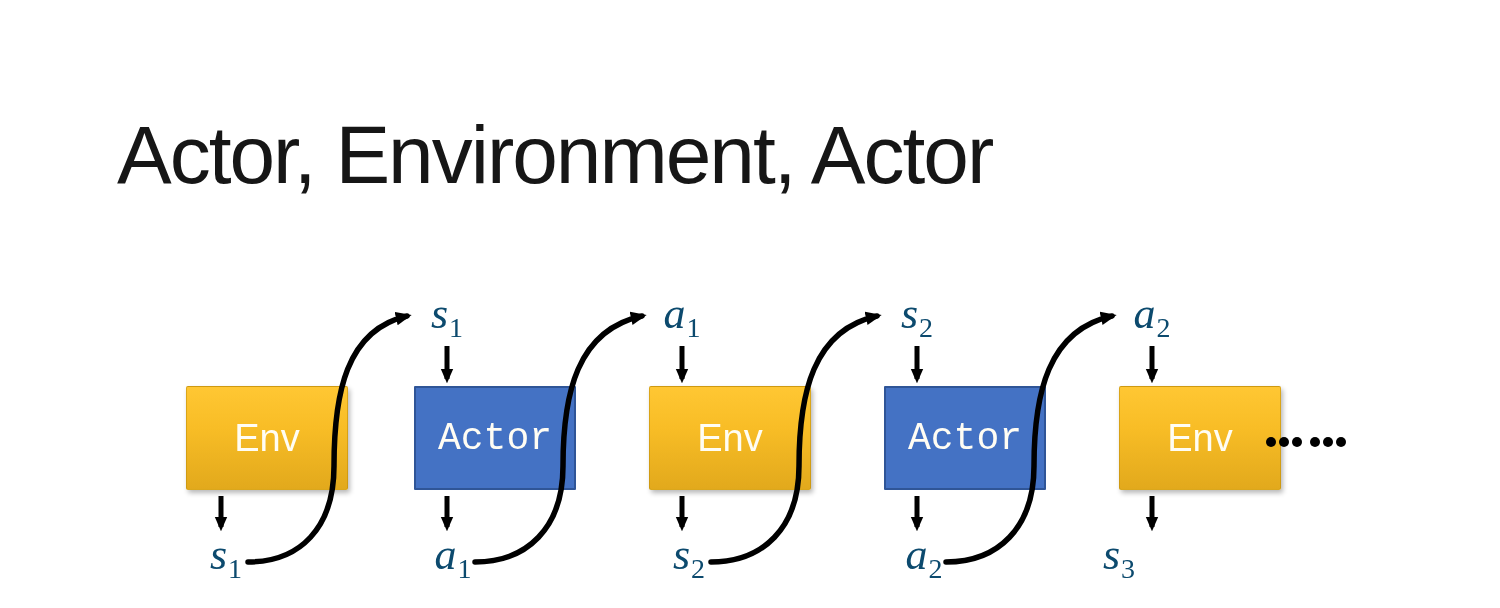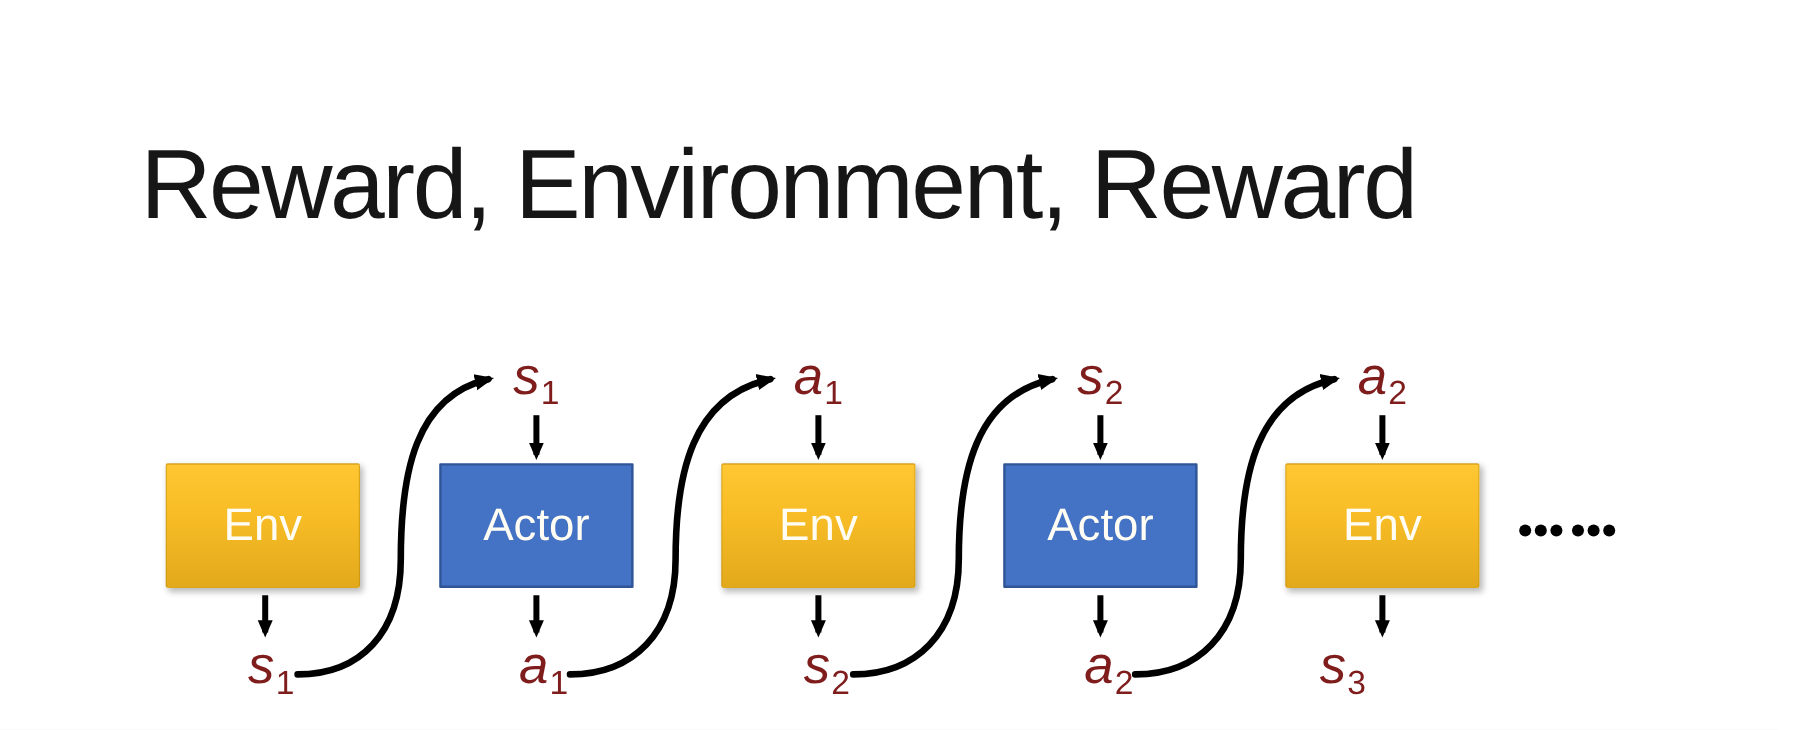--- a/index.html
+++ b/index.html
@@ -32,40 +32,42 @@
   }
   .box{
     position:absolute;
     top:386px;
     width:162px;height:104px;
     box-sizing:border-box;
     display:flex;align-items:center;justify-content:center;
     font-size:38px;
     color:#FFFDF4;
     white-space:nowrap;
+    margin-left:48px;
   }
   .box.env{
     background:linear-gradient(180deg,var(--env-gradient-top) 0%,var(--env-gradient-mid) 40%,var(--env-gradient-bottom) 100%);
     border:1px solid rgba(190,140,10,0.55);
     border-radius:2px;
     box-shadow:2px 3px 5px rgba(0,0,0,0.28);
   }
   .box.actor{
     background:var(--actor-fill);
     border:2px solid var(--actor-border);
     border-radius:1px;
+    font-family:Liberation Mono, monospace;
   }
   .mlabel{
     position:absolute;
     transform:translateX(-50%);
-    font-family:Liberation Sans, sans-serif;
+    font-family:Liberation Serif, serif;
     font-style:italic;
     font-size:44px;
     line-height:1;
-    color:#7f1d1d;
+    color:#0c4a6e;
     white-space:nowrap;
   }
   .mlabel.top{top:292px;}
   .mlabel.bottom{top:533px;}
   .mlabel sub{
     font-style:normal;
     font-size:28px;
     line-height:0;
     margin-left:1px;
     vertical-align:-9px;
@@ -85,21 +87,21 @@
     background:var(--arrow-color);
     margin-right:3px;
   }
   .dots .dot:nth-child(4){margin-left:5px;}
 </style>
 </head>
 <body>
 
 <div class="slide">
 
-  <h1 class="slide-title">Reward, Environment, Reward</h1>
+  <h1 class="slide-title">Actor, Environment, Actor</h1>
 
   <div class="box env" style="left:138px">
     <span>Env</span>
   </div>
   <div class="box actor" style="left:366px">
     <span>Actor</span>
   </div>
   <div class="box env" style="left:601px">
     <span>Env</span>
   </div>

